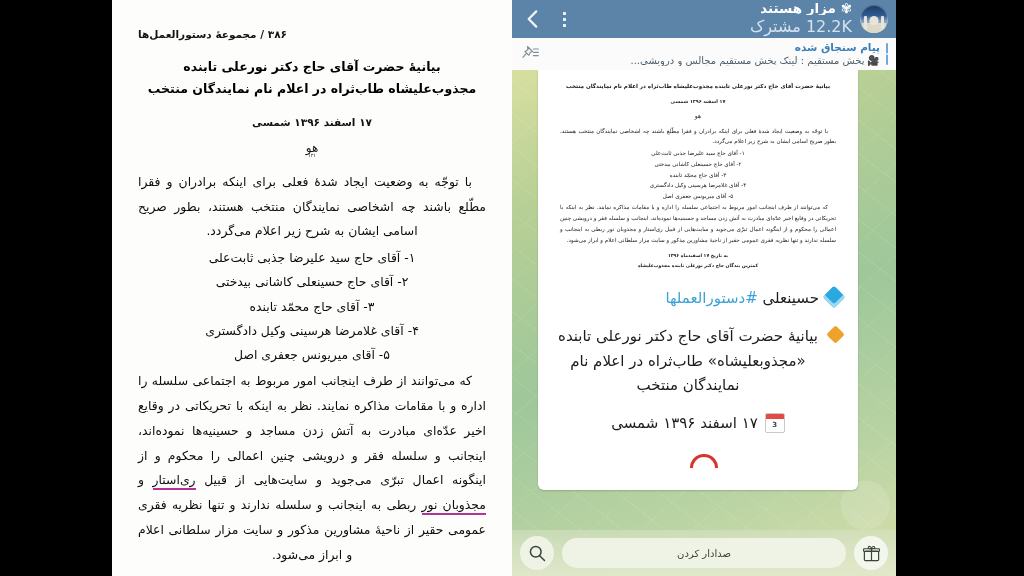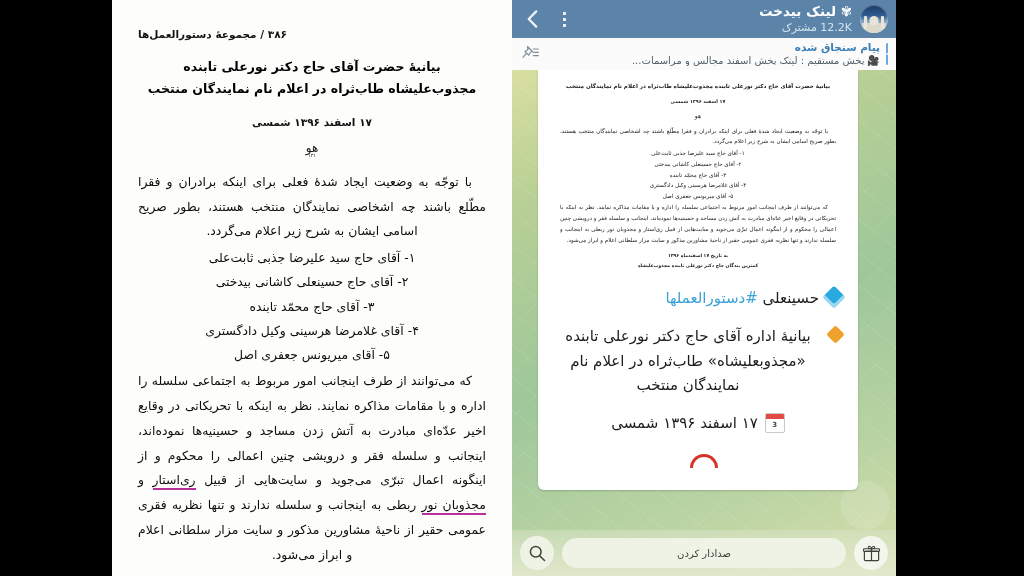--- a/index.html
+++ b/index.html
@@ -106,21 +106,21 @@
   #tg-avatar .min1,#tg-avatar .min2{
     position:absolute;bottom:4px;width:3px;height:13px;background:#e9e5d9;border-radius:1px;
   }
   #tg-avatar .min1{left:4px;} #tg-avatar .min2{right:4px;}
   #tg-titles{flex:1 1 auto;min-width:0;line-height:1.05;padding-bottom:1px;}
   #tg-name{
     color:#fff;font-size:13.5px;font-weight:bold;white-space:nowrap;
     overflow:hidden;text-overflow:ellipsis;
   }
   #tg-sub{
-    color:#d4e2ee;font-size:11px;white-space:nowrap;margin-top:4px;
+    color:#d4e2ee;font-size:16px;white-space:nowrap;margin-top:4px;
   }
   #tg-menu{
     width:20px;height:26px;flex:0 0 20px;cursor:pointer;
     display:flex;flex-direction:column;align-items:center;justify-content:center;gap:3px;
     order:1;
   }
   #tg-menu i{display:block;width:3px;height:3px;background:#e9eff4;}
 
   
   #pinned-bar{
@@ -299,32 +299,32 @@
       </div>
 
       <div id="tg-avatar">
         <span class="wall"></span>
         <span class="min1"></span>
         <span class="min2"></span>
         <span class="dome"></span>
       </div>
 
       <div id="tg-titles">
-        <div id="tg-name">✾ لینک بیدخت</div>
+        <div id="tg-name">✾ مزار هستند</div>
         <div id="tg-sub">12.2K مشترک</div>
       </div>
     </div>
 
     <div id="pinned-bar">
       <div id="pin-stripe"></div>
       <div id="pin-texts">
         <div id="pin-title">پیام سنجاق شده</div>
         <div id="pin-snippet">
           <span class="emoji-cam">🎥</span>
-          <span>پخش مستقیم :  لینک پخش اسفند مجالس و مراسمات...</span>
+          <span>پخش مستقیم :  لینک پخش مستقیم مجالس و درویشی...</span>
         </div>
       </div>
       <div id="pin-icon">
         <svg width="20" height="20" viewBox="0 0 24 24" aria-hidden="true">
           <path d="M9 3 L15 9 L12.5 10 L10.5 13.5 L6 9 L9.5 7 Z" fill="none" stroke="#5b6b76" stroke-width="1.4" stroke-linejoin="round"></path>
           <path d="M7 12 L3.5 16" stroke="#5b6b76" stroke-width="1.4" stroke-linecap="round"></path>
           <path d="M16 6 H22 M16 10 H22 M16 14 H22" stroke="#5b6b76" stroke-width="1.4" stroke-linecap="round"></path>
         </svg>
       </div>
     </div>
@@ -354,21 +354,21 @@
 
         <div id="bubble-caption">
 
           <div class="cap-row">
             <span class="diamond-blue"></span>
             <span class="cap-text"><span>حسینعلی </span><span class="cap-hash">#دستورالعملها</span></span>
           </div>
 
           <div class="cap-row">
             <span class="diamond-orange"></span>
-            <span class="cap-text cap-line2">بیانیهٔ اداره آقای حاج دکتر نورعلی تابنده «مجذوبعلیشاه» طاب‌ثراه در اعلام نام نمایندگان منتخب</span>
+            <span class="cap-text cap-line2">بیانیهٔ حضرت آقای حاج دکتر نورعلی تابنده «مجذوبعلیشاه» طاب‌ثراه در اعلام نام نمایندگان منتخب</span>
           </div>
 
           <div class="cap-row" style="justify-content:center;">
             <span class="cal-icon">
               <span class="top"></span>
               <span class="num">3</span>
             </span>
             <span class="cap-text" style="flex:0 0 auto;">۱۷ اسفند ۱۳۹۶ شمسی</span>
           </div>
 

